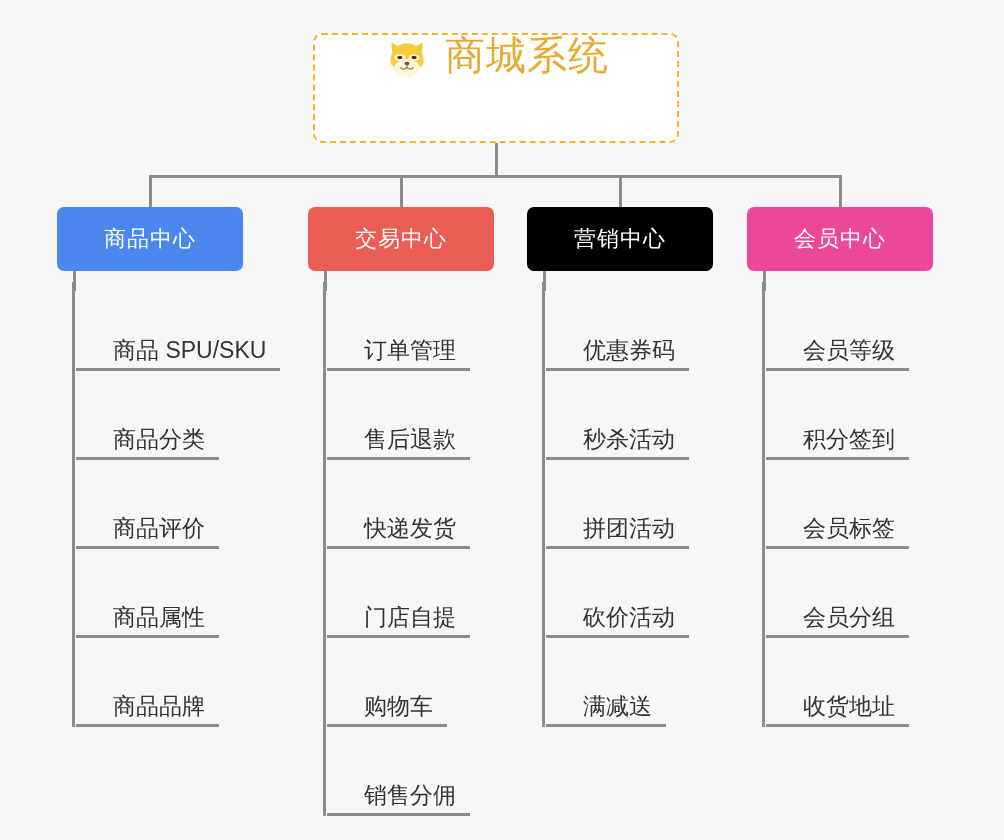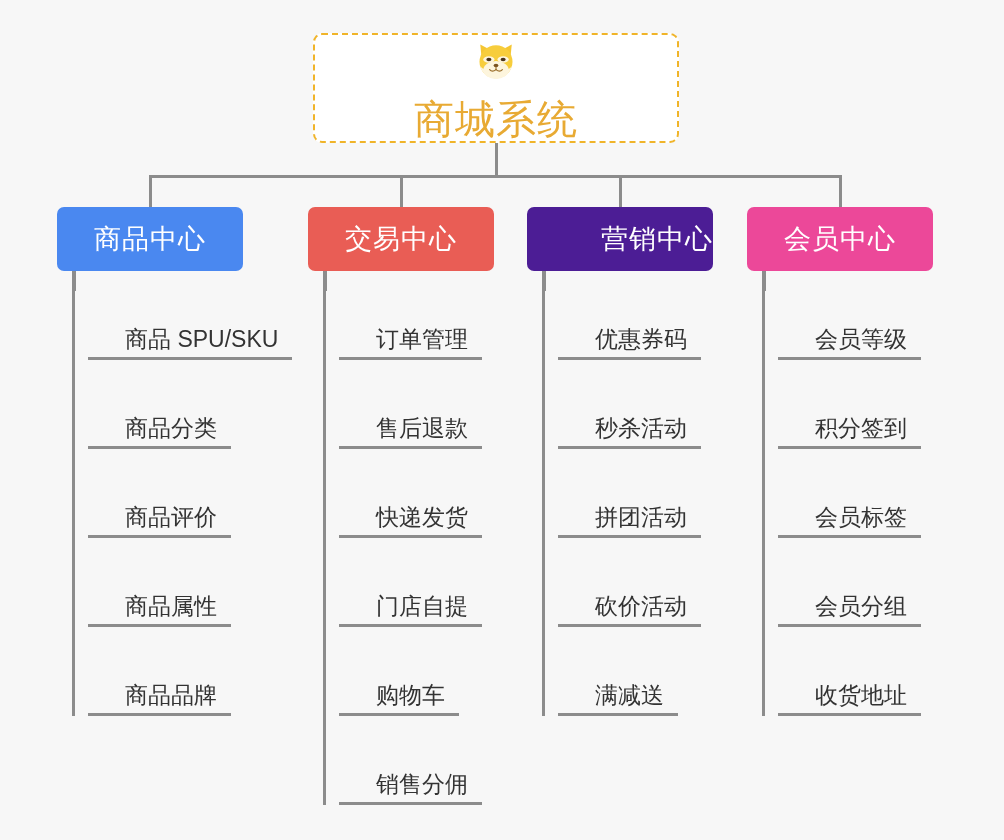--- a/index.html
+++ b/index.html
@@ -23,24 +23,22 @@
   .root-node {
     position: absolute;
     left: 313px;
     top: 33px;
     width: 366px;
     height: 110px;
     background: #ffffff;
     border: 2px dashed #f0b429;
     border-radius: 9px;
     display: flex;
-    align-items: center;
     justify-content: center;
     gap: 14px;
-    flex-direction: column;
   }
   .root-emoji {
     width: 48px;
     height: 48px;
     flex: 0 0 48px;
     position: relative;
     display: block;
   }
   .root-title {
     font-size: 40px;
@@ -66,34 +64,34 @@
   }
   .branch-head {
     position: relative;
     width: 186px;
     height: 64px;
     border-radius: 7px;
     display: flex;
     align-items: center;
     justify-content: center;
     color: #ffffff;
-    font-size: 27px;
+    font-size: 22px;
     line-height: 1;
     letter-spacing: 1px;
     white-space: nowrap;
   }
 
   
   .leaf-list {
     position: relative;
     margin-left: 15px;
-    padding-left: 16px;
+    padding-left: 4px;
     border-left: 3px solid #8c8c8c;
     width: 220px;
-    margin-top: 0;
+    margin-top: 11px;
   }
   .leaf-item {
     position: relative;
     height: 89px;
     display: flex;
     align-items: flex-end;
     justify-content: flex-start;
   }
   .leaf-label {
     display: inline-block;
@@ -205,21 +203,21 @@
       <div class="leaf-item">
         <span class="leaf-label" style="border-bottom-color: rgb(140, 140, 140);">购物车</span>
       </div>
       <div class="leaf-item">
         <span class="leaf-label" style="border-bottom-color: rgb(140, 140, 140);">销售分佣</span>
       </div>
     </div>
   </div>
 
   <div class="branch" style="left:527px;">
-    <div class="branch-head" style="background: #4c1d95; justify-content: flex-end;">
+    <div class="branch-head" style="background: #000000;">
       <span>营销中心</span>
       <span class="head-drop" style="background: rgb(140, 140, 140);"></span>
     </div>
     <div class="leaf-list" style="border-left-color: rgb(140, 140, 140);">
       <div class="leaf-item">
         <span class="leaf-label" style="border-bottom-color: rgb(140, 140, 140);">优惠券码</span>
       </div>
       <div class="leaf-item">
         <span class="leaf-label" style="border-bottom-color: rgb(140, 140, 140);">秒杀活动</span>
       </div>

